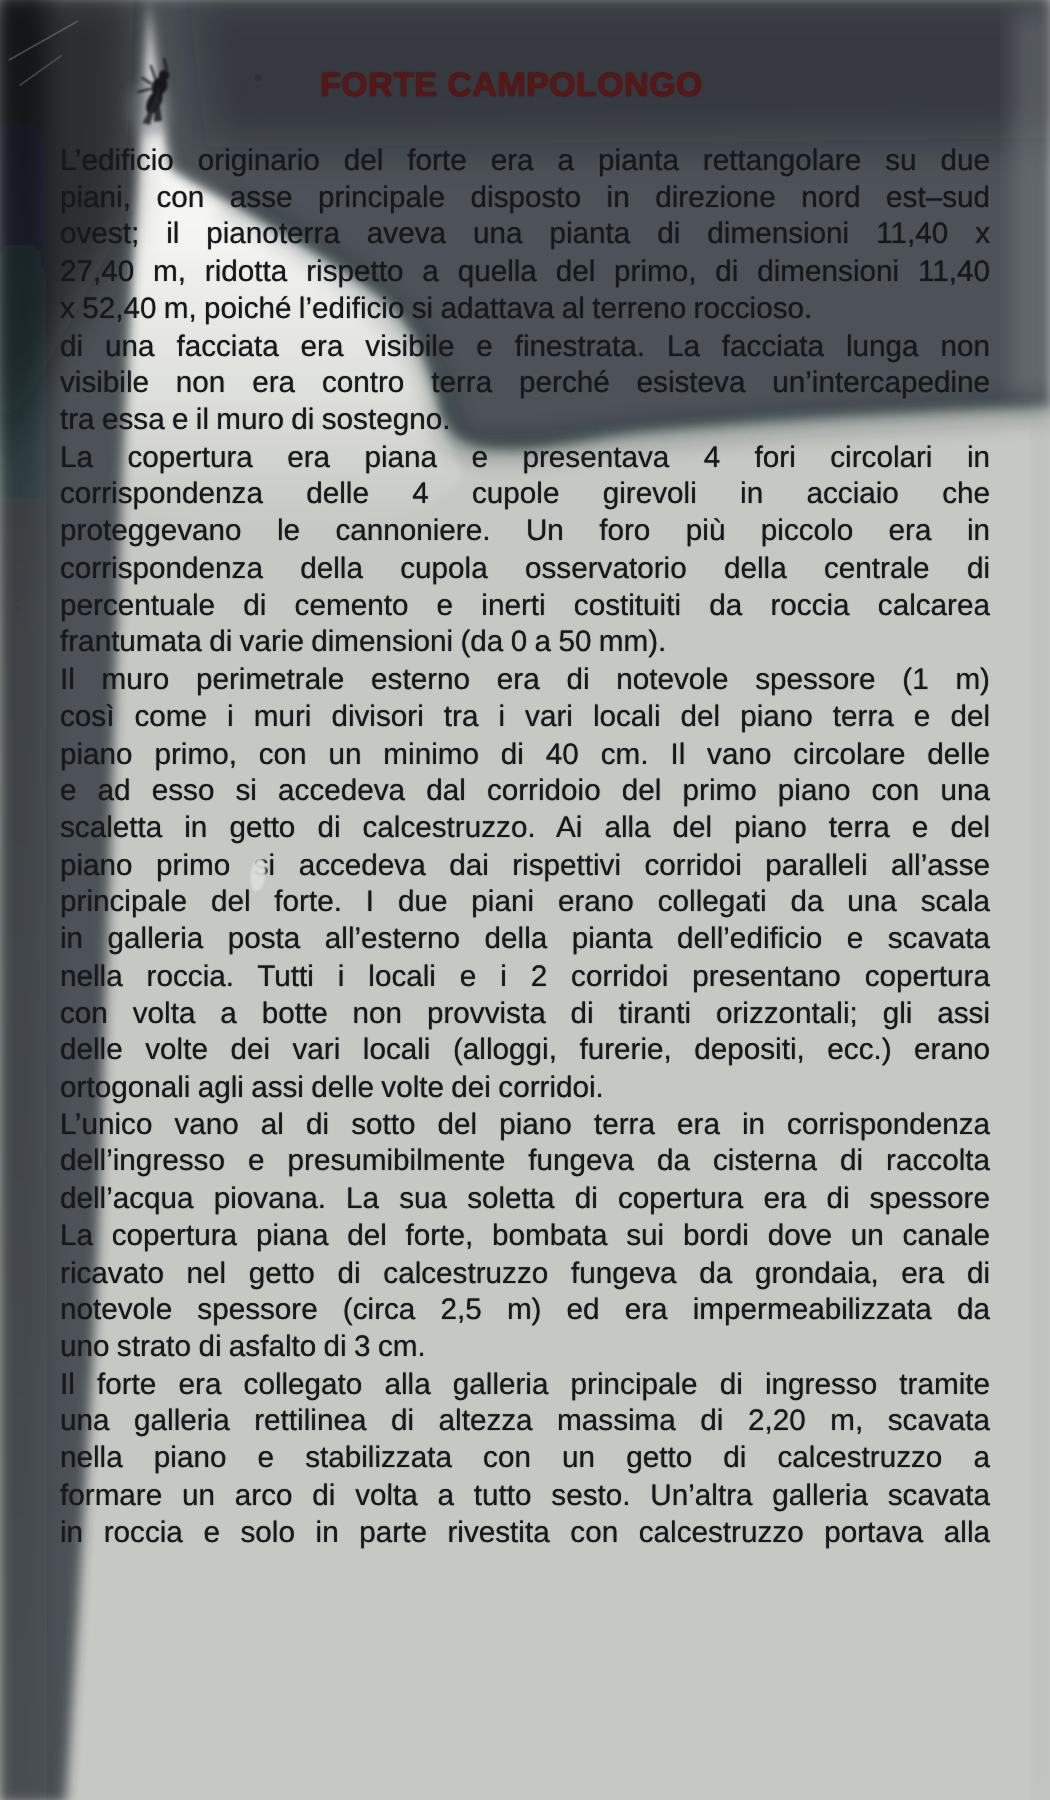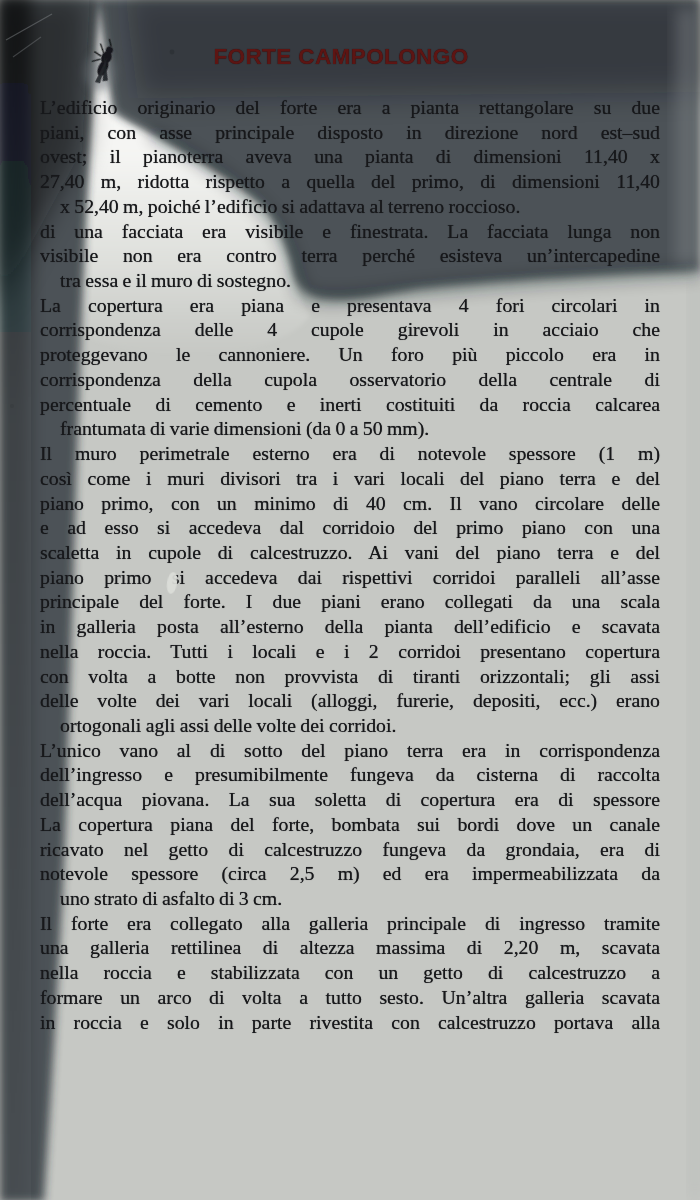--- a/index.html
+++ b/index.html
@@ -9,23 +9,23 @@
   .layer-bg{z-index:1;}
   .layer-shadow{z-index:2;}
   .layer-text{position:absolute;left:0;top:0;width:700px;height:1200px;z-index:3;}
   .layer-marks{z-index:4;}
   .sign-title{position:absolute;top:45px;left:0;width:100%;text-align:center;
       font-weight:bold;font-size:22.5px;line-height:24px;color:#5d1513;
       letter-spacing:.4px;transform:translateX(-9px);
       text-shadow:0 0 1px rgba(30,4,4,.85);}
   .sign-body{position:absolute;left:40px;top:95px;width:620px;
       color:#17181a;font-size:19.8px;line-height:24.72px;word-spacing:-0.6px;
-      text-shadow:0 0 .7px rgba(18,18,24,.8);font-family:Liberation Serif, serif;}
+      text-shadow:0 0 .7px rgba(18,18,24,.8);}
   .line{text-align:justify;text-align-last:justify;}
-  .line.last{text-align-last:left;margin-left:20px;}
+  .line.last{text-align-last:left;}
 </style>
 </head>
 <body>
 
 <div class="stage">
 
   <svg class="layer-bg" width="700" height="1200" viewBox="0 0 700 1200">
     <defs>
       <linearGradient id="wg" gradientUnits="userSpaceOnUse" x1="0" y1="0" x2="0" y2="355">
         <stop offset="0" stop-color="#ffffff" stop-opacity="0.94"></stop>
@@ -92,38 +92,38 @@
         <div class="line">La copertura era piana e presentava 4 fori circolari in</div>
         <div class="line">corrispondenza delle 4 cupole girevoli in acciaio che</div>
         <div class="line">proteggevano le cannoniere. Un foro più piccolo era in</div>
         <div class="line">corrispondenza della cupola osservatorio della centrale di</div>
         <div class="line">percentuale di cemento e inerti costituiti da roccia calcarea</div>
         <div class="line last">frantumata di varie dimensioni (da 0 a 50 mm).</div>
         <div class="line">Il muro perimetrale esterno era di notevole spessore (1 m)</div>
         <div class="line">così come i muri divisori tra i vari locali del piano terra e del</div>
         <div class="line">piano primo, con un minimo di 40 cm. Il vano circolare delle</div>
         <div class="line">e ad esso si accedeva dal corridoio del primo piano con una</div>
-        <div class="line">scaletta in cupole di calcestruzzo. Ai vani del piano terra e del</div>
+        <div class="line">scaletta in getto di calcestruzzo. Ai alla del piano terra e del</div>
         <div class="line">piano primo si accedeva dai rispettivi corridoi paralleli all’asse</div>
         <div class="line">principale del forte. I due piani erano collegati da una scala</div>
         <div class="line">in galleria posta all’esterno della pianta dell’edificio e scavata</div>
         <div class="line">nella roccia. Tutti i locali e i 2 corridoi presentano copertura</div>
         <div class="line">con volta a botte non provvista di tiranti orizzontali; gli assi</div>
         <div class="line">delle volte dei vari locali (alloggi, furerie, depositi, ecc.) erano</div>
         <div class="line last">ortogonali agli assi delle volte dei corridoi.</div>
         <div class="line">L’unico vano al di sotto del piano terra era in corrispondenza</div>
         <div class="line">dell’ingresso e presumibilmente fungeva da cisterna di raccolta</div>
         <div class="line">dell’acqua piovana. La sua soletta di copertura era di spessore</div>
         <div class="line">La copertura piana del forte, bombata sui bordi dove un canale</div>
         <div class="line">ricavato nel getto di calcestruzzo fungeva da grondaia, era di</div>
         <div class="line">notevole spessore (circa 2,5 m) ed era impermeabilizzata da</div>
         <div class="line last">uno strato di asfalto di 3 cm.</div>
         <div class="line">Il forte era collegato alla galleria principale di ingresso tramite</div>
         <div class="line">una galleria rettilinea di altezza massima di 2,20 m, scavata</div>
-        <div class="line">nella roccia e stabilizzata con un getto di calcestruzzo a</div>
+        <div class="line">nella piano e stabilizzata con un getto di calcestruzzo a</div>
         <div class="line">formare un arco di volta a tutto sesto. Un’altra galleria scavata</div>
         <div class="line">in roccia e solo in parte rivestita con calcestruzzo portava alla</div>
       </div>
   </div>
 
   <svg class="layer-marks" width="700" height="1200" viewBox="0 0 700 1200">
     <defs>
       <filter id="mf1" x="-60%" y="-60%" width="220%" height="220%">
           <feGaussianBlur stdDeviation="0.7"></feGaussianBlur>
         </filter>

